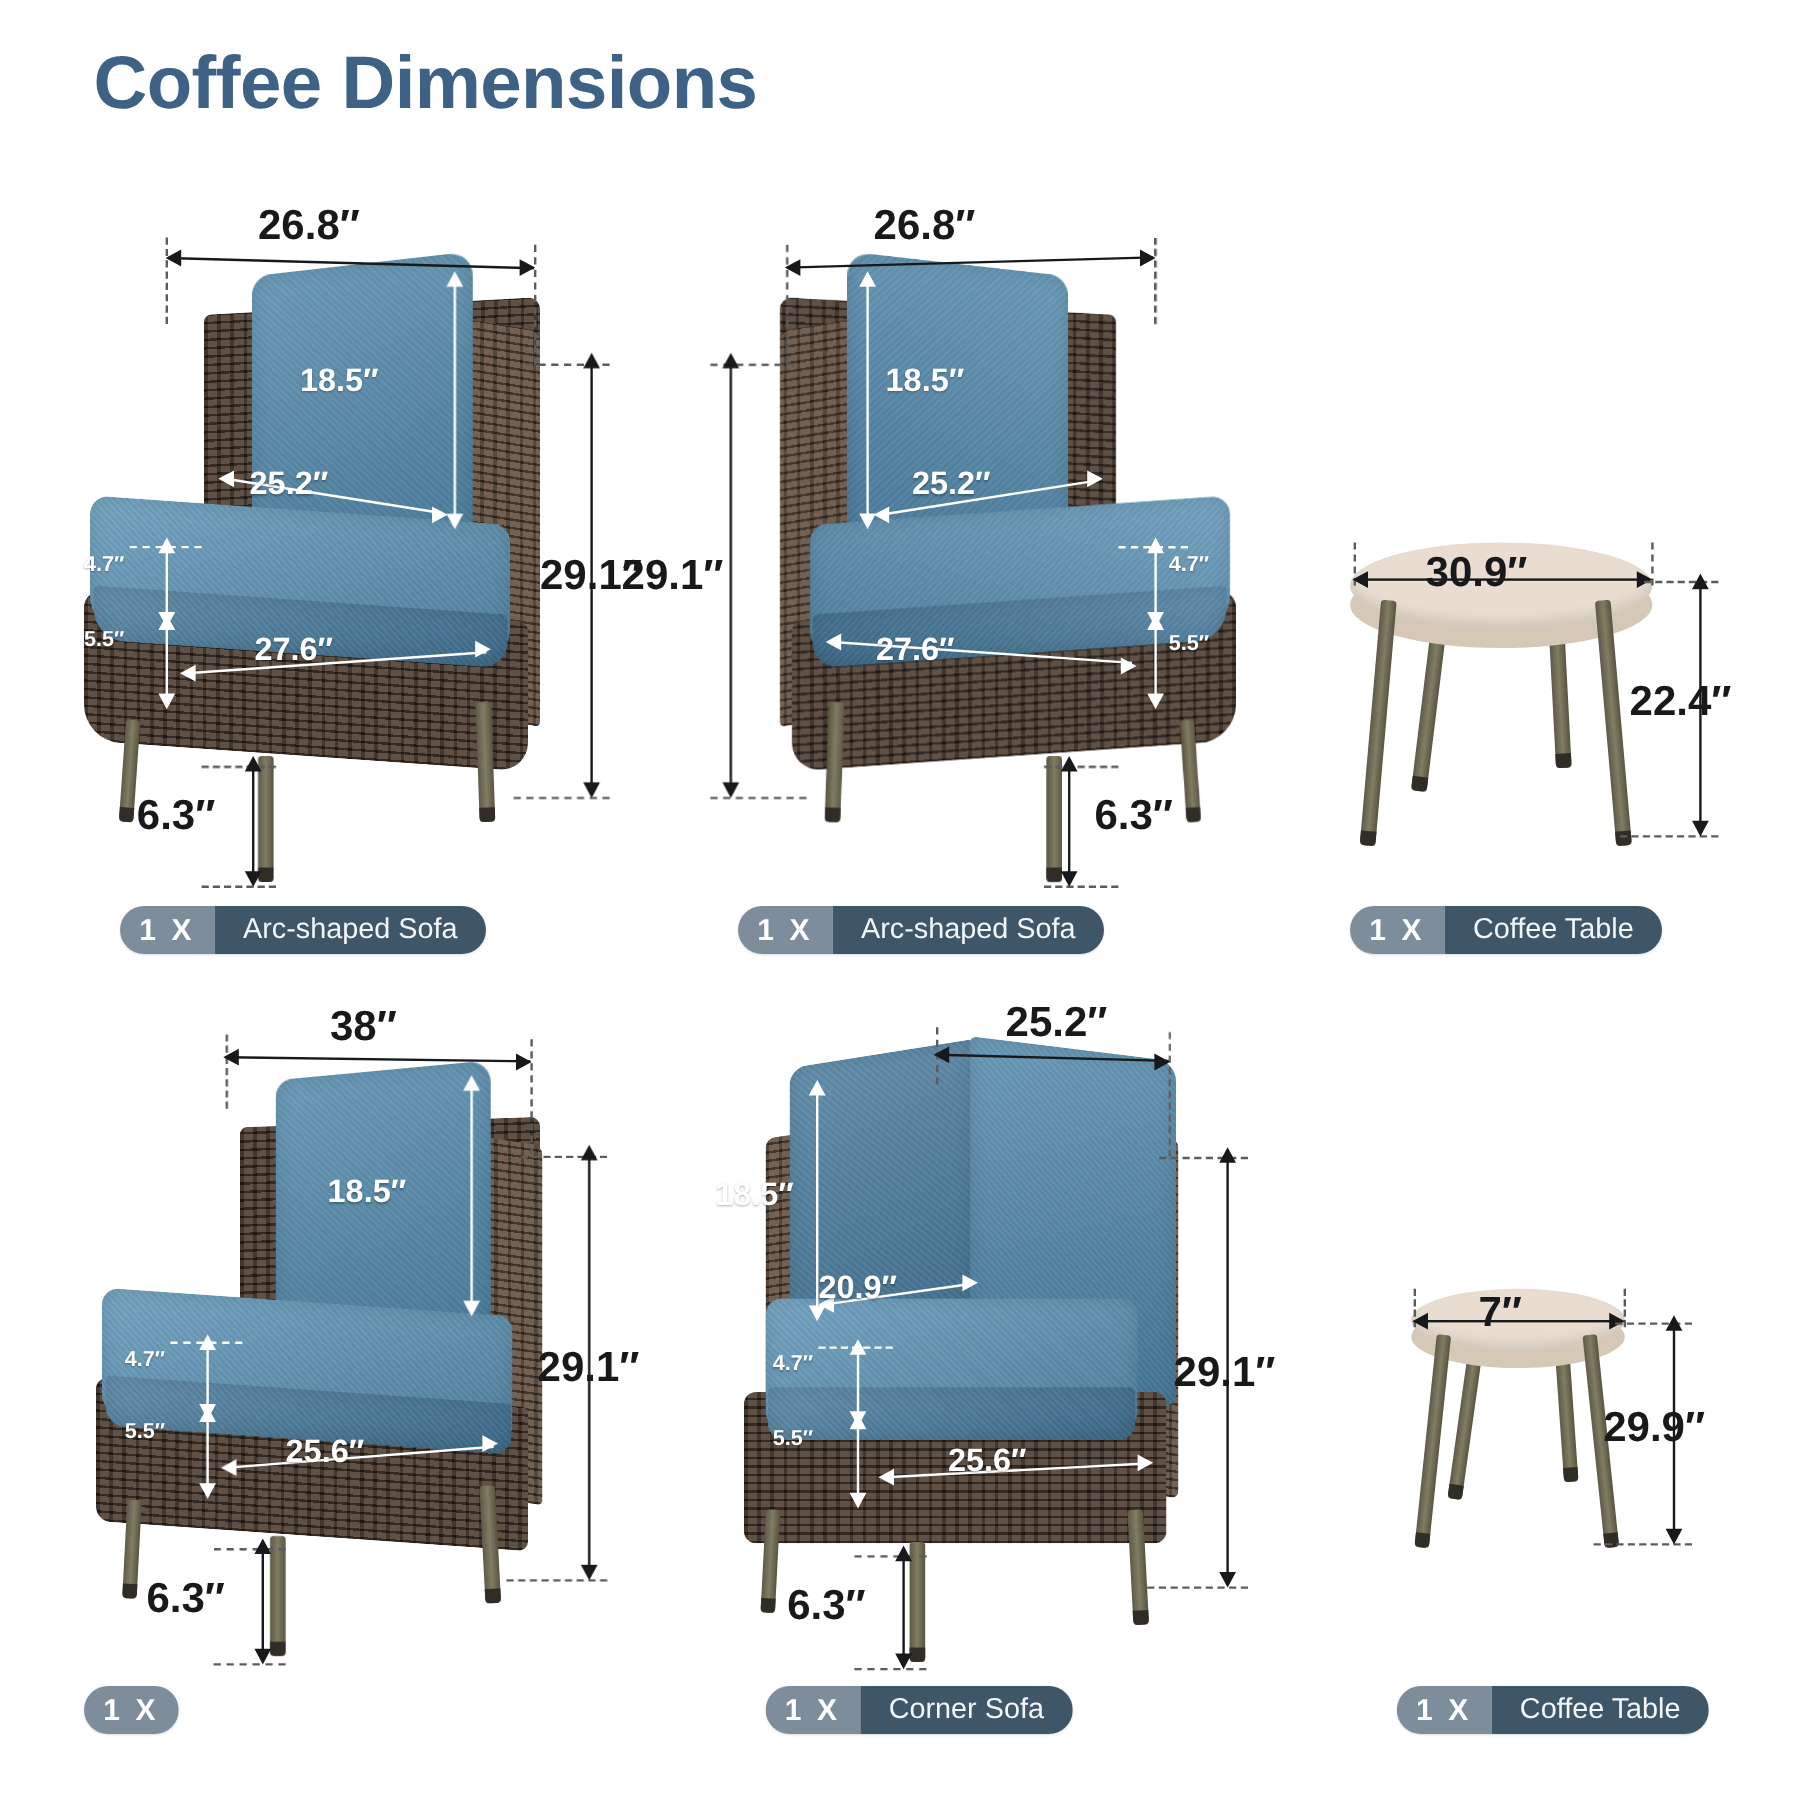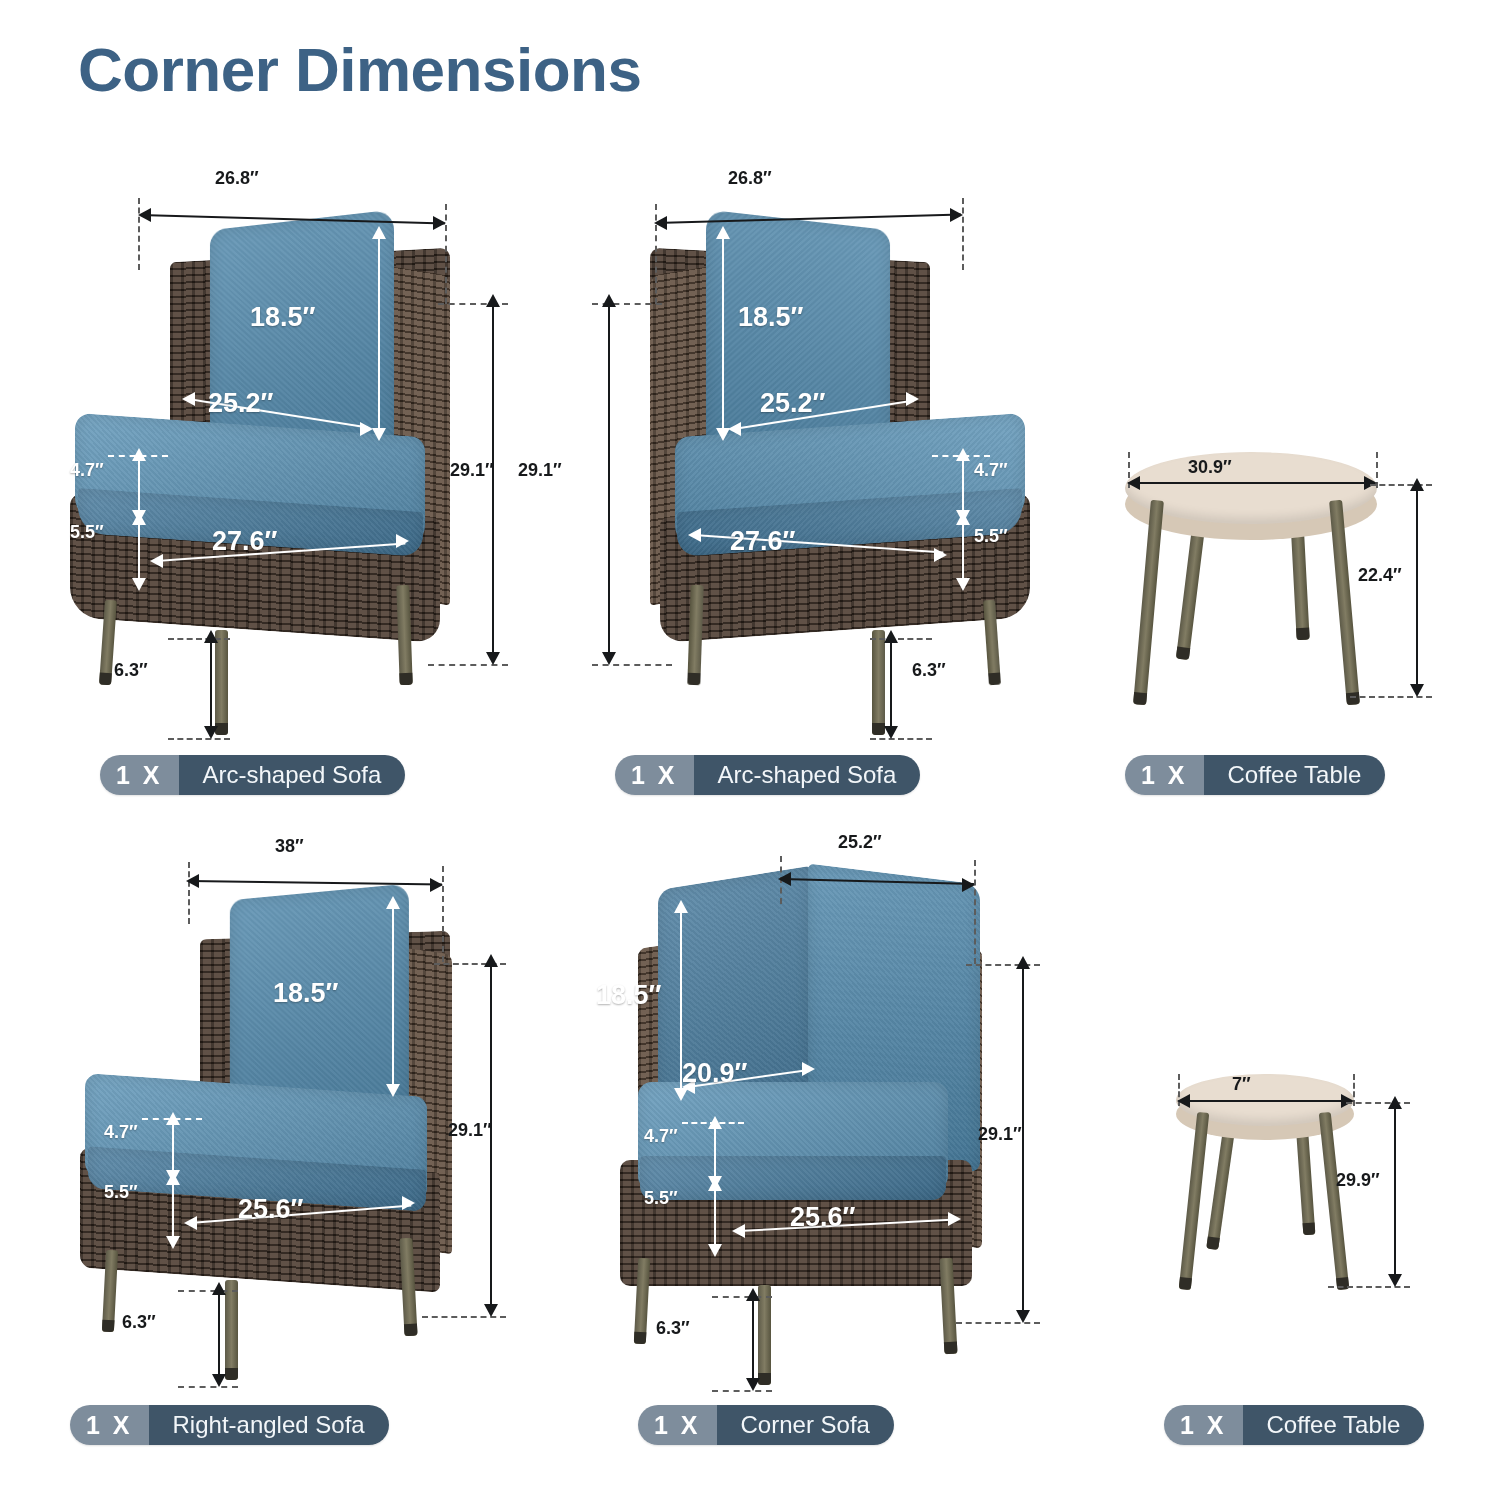--- a/index.html
+++ b/index.html
@@ -78,21 +78,21 @@
   .tableedge{
     position:absolute;
     background:#d6c8b6;
     border-radius:50%;
   }
   
   .dim{position:absolute;}
   .dlabel{
     position:absolute;white-space:nowrap;font-weight:bold;
   }
-  .dlabel.blk{color:#17191b;font-size:18px;}
+  .dlabel.blk{color:#17191b;font-size:35px;}
   .dlabel.wht{color:#ffffff;font-size:27px;text-shadow:0 1px 2px rgba(0,0,0,.30);}
   .dlabel.sm{font-size:18px;}
   .dashline{position:absolute;}
   .dashline.h{
     border-top:2px dashed #5c5c5c;
   }
   .dashline.v{
     border-left:2px dashed #5c5c5c;
   }
   .dashline.w{border-color:#ffffff;}
@@ -107,21 +107,21 @@
   .ahead.u{border-left:7px solid transparent;border-right:7px solid transparent;border-bottom:13px solid #17191b;}
   .ahead.d{border-left:7px solid transparent;border-right:7px solid transparent;border-top:13px solid #17191b;}
   .ahead.w.l{border-right-color:#ffffff;}
   .ahead.w.r{border-left-color:#ffffff;}
   .ahead.w.u{border-bottom-color:#ffffff;}
   .ahead.w.d{border-top-color:#ffffff;}
 </style>
 </head>
 <body>
 
-<div id="page-title">Corner Dimensions</div>
+<div id="page-title">Coffee Dimensions</div>
 
 <div class="grid">
 
   <div class="panel" style="left:60px;top:20px;width:470px;height:700px;">
     <div class="stage" style="width:470px;height:600px;">
 
       <div class="wicker" style="position:absolute;left:110px;top:95px;width:280px;height:330px;border-radius:6px 10px 0 0;transform:skewY(-3deg);"></div>
 
       <div class="wicker-lt" style="position:absolute;left:318px;top:110px;width:72px;height:330px;border-radius:0 10px 4px 0;transform:skewY(9deg);"></div>
 
@@ -389,21 +389,20 @@
       <div class="dashline h" style="left:118px;top:460px;width:60px;"></div>
       <div class="dashline h" style="left:118px;top:556px;width:60px;"></div>
       <div class="arrow v" style="left:158px;top:464px;height:90px;"></div>
       <div class="ahead u" style="left:152px;top:452px;"></div>
       <div class="ahead d" style="left:152px;top:544px;"></div>
       <div class="dlabel blk" style="left:62px;top:482px;">6.3″</div>
     </div>
 
     <div class="badge" style="left:10px;top:575px;">
       <span class="qty">1 X</span>
-      <span class="name">Right-angled Sofa</span>
     </div>
   </div>
 
   <div class="panel" style="left:570px;top:690px;width:490px;height:680px;">
     <div class="stage" style="width:490px;height:580px;">
 
       <div class="wicker-lt" style="position:absolute;left:68px;top:115px;width:52px;height:300px;border-radius:8px 0 0 6px;transform:skewY(-8deg);"></div>
 
       <div class="wicker-lt" style="position:absolute;left:360px;top:115px;width:52px;height:300px;border-radius:0 8px 6px 0;transform:skewY(8deg);"></div>
 

